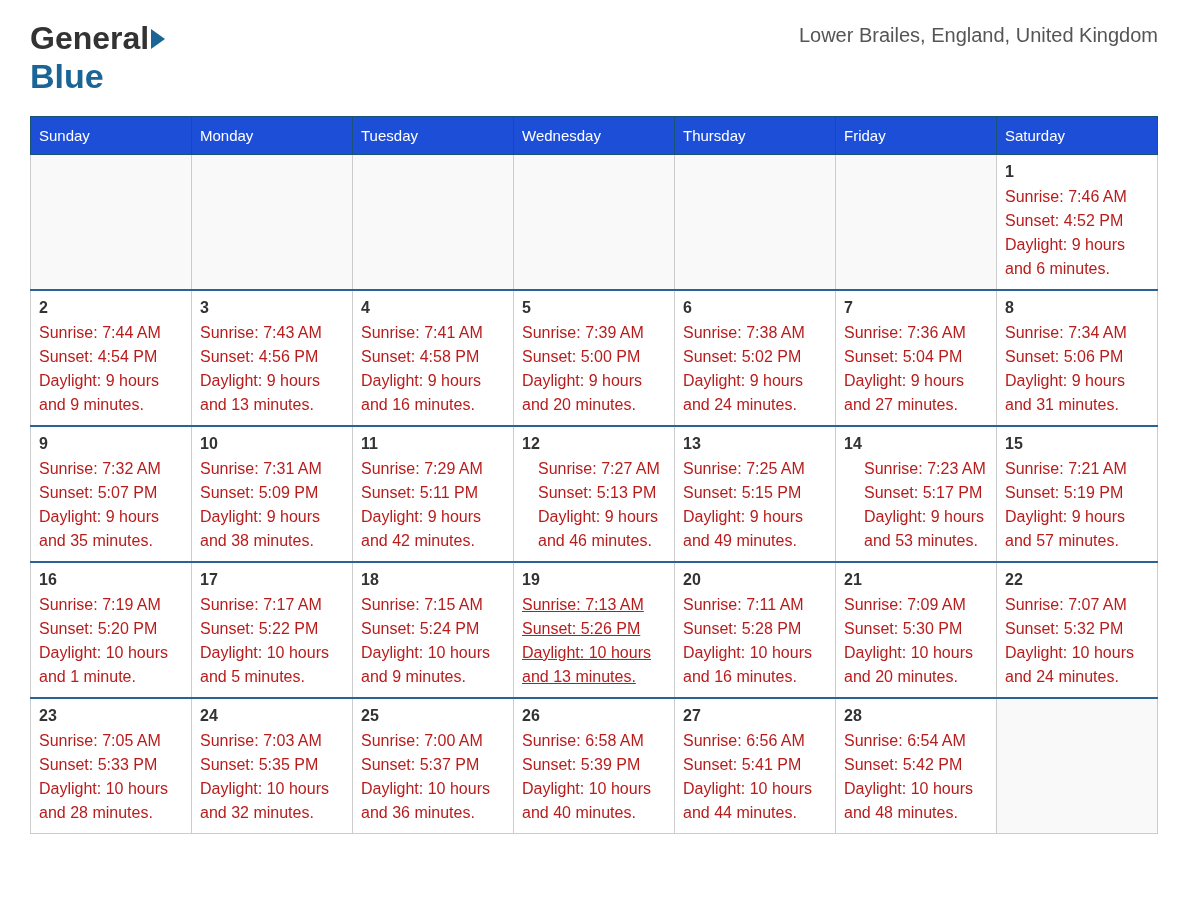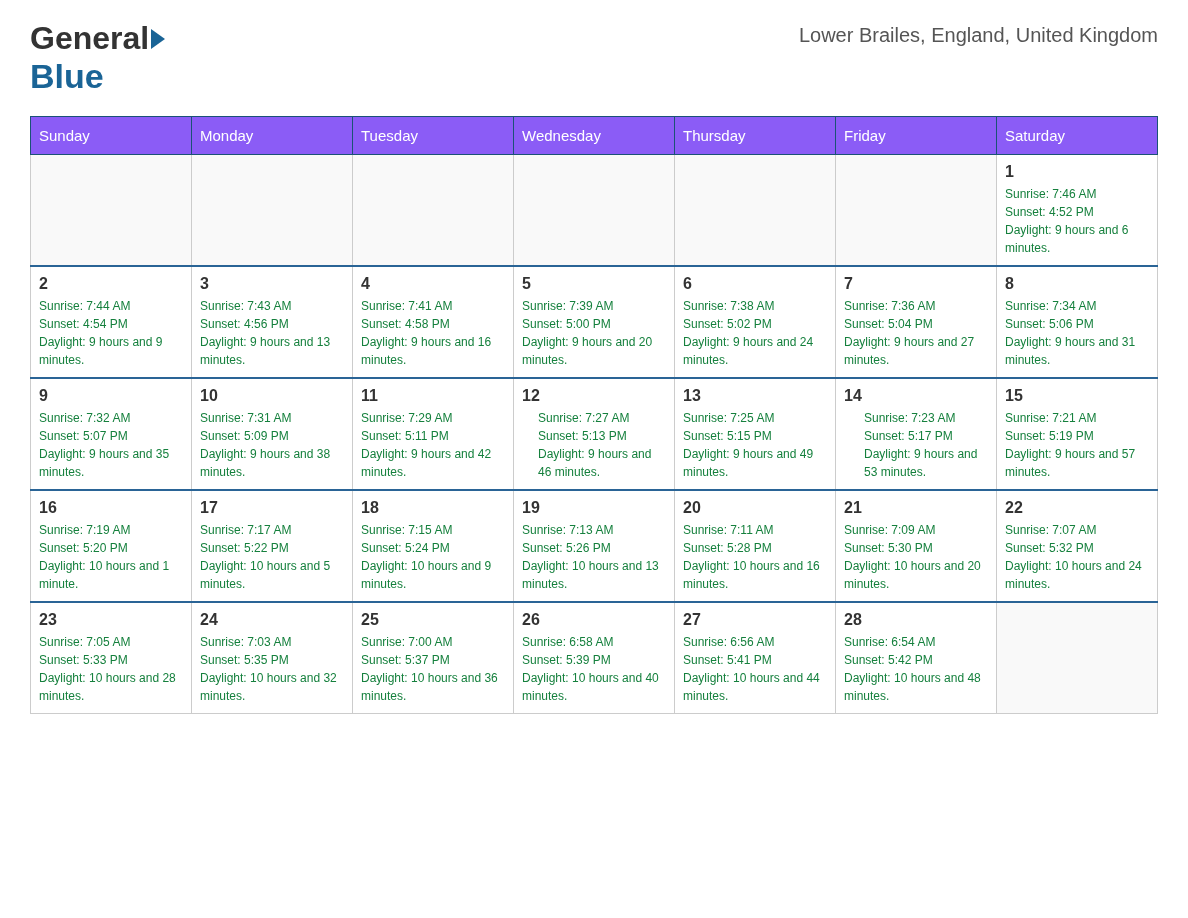--- a/index.html
+++ b/index.html
@@ -57,21 +57,21 @@
       font-size: 20px;
       color: #555;
       margin-top: 4px;
     }
     .calendar-table {
       width: 100%;
       border-collapse: collapse;
       table-layout: fixed;
     }
     .calendar-table th {
-      background-color: #8b5cf6;
+      background-color: #1d4ed8;
       color: #fff;
       padding: 10px 8px;
       font-size: 15px;
       font-weight: normal;
       text-align: left;
       border: 1px solid #1a5276;
     }
     .calendar-table td {
       vertical-align: top;
       padding: 8px;
@@ -85,22 +85,22 @@
       background: #f9f9f9;
     }
     .day-number {
       font-size: 16px;
       font-weight: bold;
       color: #333;
       display: block;
       margin-bottom: 4px;
     }
     .day-info {
-      font-size: 12px;
-      color: #15803d;
+      font-size: 16px;
+      color: #b91c1c;
       line-height: 1.5;
     }
     .row-divider td {
       border-top: 2px solid #2a6496;
     }
   </style>
 </head>
 <body>
 
 <div class="header-area">
@@ -245,21 +245,21 @@
 Daylight: 10 hours and 5 minutes.</div>
         </td>
         <td>
           <span class="day-number">18</span>
           <div class="day-info" style="white-space: pre-line;">Sunrise: 7:15 AM
 Sunset: 5:24 PM
 Daylight: 10 hours and 9 minutes.</div>
         </td>
         <td>
           <span class="day-number">19</span>
-          <div class="day-info" style="white-space: pre-line;">Sunrise: 7:13 AM
+          <div class="day-info" style="white-space: pre-line; text-decoration: underline;">Sunrise: 7:13 AM
 Sunset: 5:26 PM
 Daylight: 10 hours and 13 minutes.</div>
         </td>
         <td>
           <span class="day-number">20</span>
           <div class="day-info" style="white-space: pre-line;">Sunrise: 7:11 AM
 Sunset: 5:28 PM
 Daylight: 10 hours and 16 minutes.</div>
         </td>
         <td>

